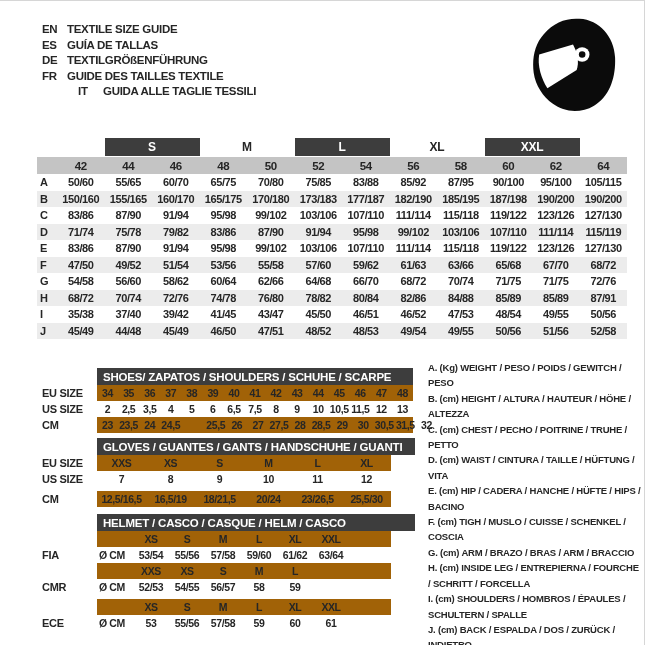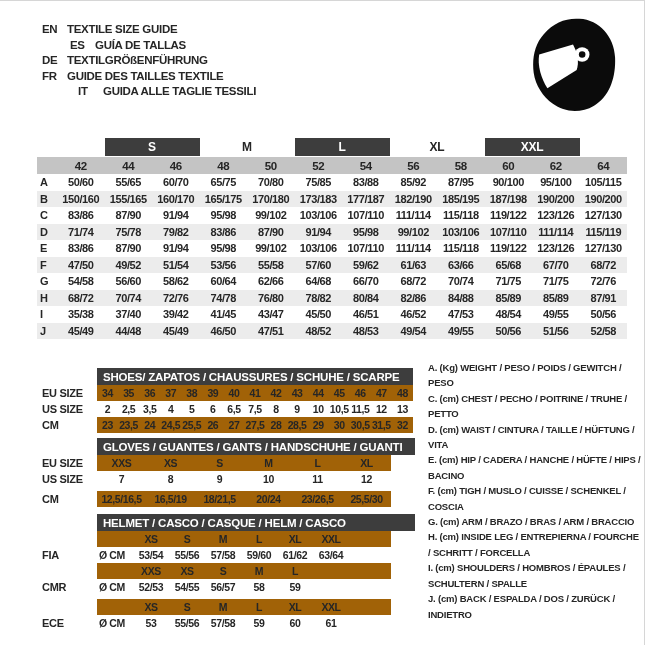--- a/index.html
+++ b/index.html
@@ -48,21 +48,21 @@
 <body>
 
 <div class="canvas">
 
   <div class="lang-block" id="langBlock">
       <div class="lang-row">
         <div class="lang-code" style="display: inline-block;">EN</div>
         <div>TEXTILE SIZE GUIDE</div>
       </div>
       <div class="lang-row">
-        <div class="lang-code" style="display: inline-block; margin-left: 28px;">ES</div>
+        <div class="lang-code" style="display: inline-block;">ES</div>
         <div>GUÍA DE TALLAS</div>
       </div>
       <div class="lang-row">
         <div class="lang-code" style="display: inline-block;">DE</div>
         <div>TEXTILGRÖßENFÜHRUNG</div>
       </div>
       <div class="lang-row">
         <div class="lang-code" style="display: inline-block;">FR</div>
         <div>GUIDE DES TAILLES TEXTILE</div>
       </div>
@@ -253,21 +253,21 @@
         <div class="m-cell">49/55</div>
         <div class="m-cell">50/56</div>
         <div class="m-cell">51/56</div>
         <div class="m-cell">52/58</div>
       </div>
     </div>
 
   <div class="btable" id="shoesTable" style="top:367px;">
       <div class="trow hdr">
         <div class="tlabel"></div>
-        <div class="tbar" style="width: 316px;">SHOES/ ZAPATOS / CHAUSSURES / SCHUHE / SCARPE</div>
+        <div class="tbar" style="width: 316px;">SHOES/ ZAPATOS / SHOULDERS / SCHUHE / SCARPE</div>
       </div>
       <div class="trow">
         <div class="tlabel">EU SIZE</div>
         <div class="tvals gray" style="width: 316px;">
           <div class="tcell" style="width: 21.0667px;">34</div>
           <div class="tcell" style="width: 21.0667px;">35</div>
           <div class="tcell" style="width: 21.0667px;">36</div>
           <div class="tcell" style="width: 21.0667px;">37</div>
           <div class="tcell" style="width: 21.0667px;">38</div>
           <div class="tcell" style="width: 21.0667px;">39</div>
@@ -302,21 +302,21 @@
           <div class="tcell" style="width: 21.0667px;">13</div>
         </div>
       </div>
       <div class="trow">
         <div class="tlabel">CM</div>
         <div class="tvals gray" style="width: 316px;">
           <div class="tcell" style="width: 21.0667px;">23</div>
           <div class="tcell" style="width: 21.0667px;">23,5</div>
           <div class="tcell" style="width: 21.0667px;">24</div>
           <div class="tcell" style="width: 21.0667px;">24,5</div>
-          <div class="tcell" style="width: 21.0667px;">25,5</div>
+          <div class="tcell" style="width: 21.0667px; padding-left: 24px;">25,5</div>
           <div class="tcell" style="width: 21.0667px;">26</div>
           <div class="tcell" style="width: 21.0667px;">27</div>
           <div class="tcell" style="width: 21.0667px;">27,5</div>
           <div class="tcell" style="width: 21.0667px;">28</div>
           <div class="tcell" style="width: 21.0667px;">28,5</div>
           <div class="tcell" style="width: 21.0667px;">29</div>
           <div class="tcell" style="width: 21.0667px;">30</div>
           <div class="tcell" style="width: 21.0667px;">30,5</div>
           <div class="tcell" style="width: 21.0667px;">31,5</div>
           <div class="tcell" style="width: 21.0667px;">32</div>
@@ -438,20 +438,21 @@
           <div class="tcell" style="width: 36px;">57/58</div>
           <div class="tcell" style="width: 36px;">59</div>
           <div class="tcell" style="width: 36px;">60</div>
           <div class="tcell" style="width: 36px;">61</div>
         </div>
       </div>
     </div>
 
   <div class="legend" id="legend">
       <div class="legend-item">A. (Kg) WEIGHT / PESO / POIDS / GEWITCH / PESO</div>
+      <div class="legend-item">B. (cm) HEIGHT / ALTURA / HAUTEUR / HÖHE / ALTEZZA</div>
       <div class="legend-item">C. (cm) CHEST / PECHO / POITRINE / TRUHE / PETTO</div>
       <div class="legend-item">D. (cm) WAIST / CINTURA / TAILLE / HÜFTUNG / VITA</div>
       <div class="legend-item">E. (cm) HIP / CADERA / HANCHE / HÜFTE / HIPS / BACINO</div>
       <div class="legend-item">F. (cm) TIGH / MUSLO / CUISSE / SCHENKEL / COSCIA</div>
       <div class="legend-item">G. (cm) ARM / BRAZO / BRAS / ARM / BRACCIO</div>
       <div class="legend-item">H. (cm) INSIDE LEG / ENTREPIERNA / FOURCHE / SCHRITT / FORCELLA</div>
       <div class="legend-item">I. (cm) SHOULDERS / HOMBROS / ÉPAULES / SCHULTERN / SPALLE</div>
       <div class="legend-item">J. (cm) BACK / ESPALDA / DOS / ZURÜCK / INDIETRO</div>
     </div>
 

